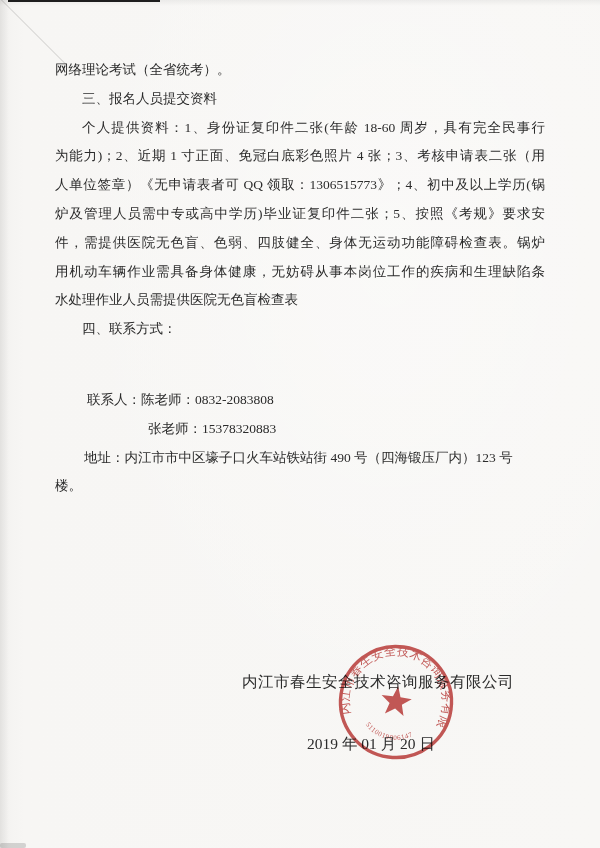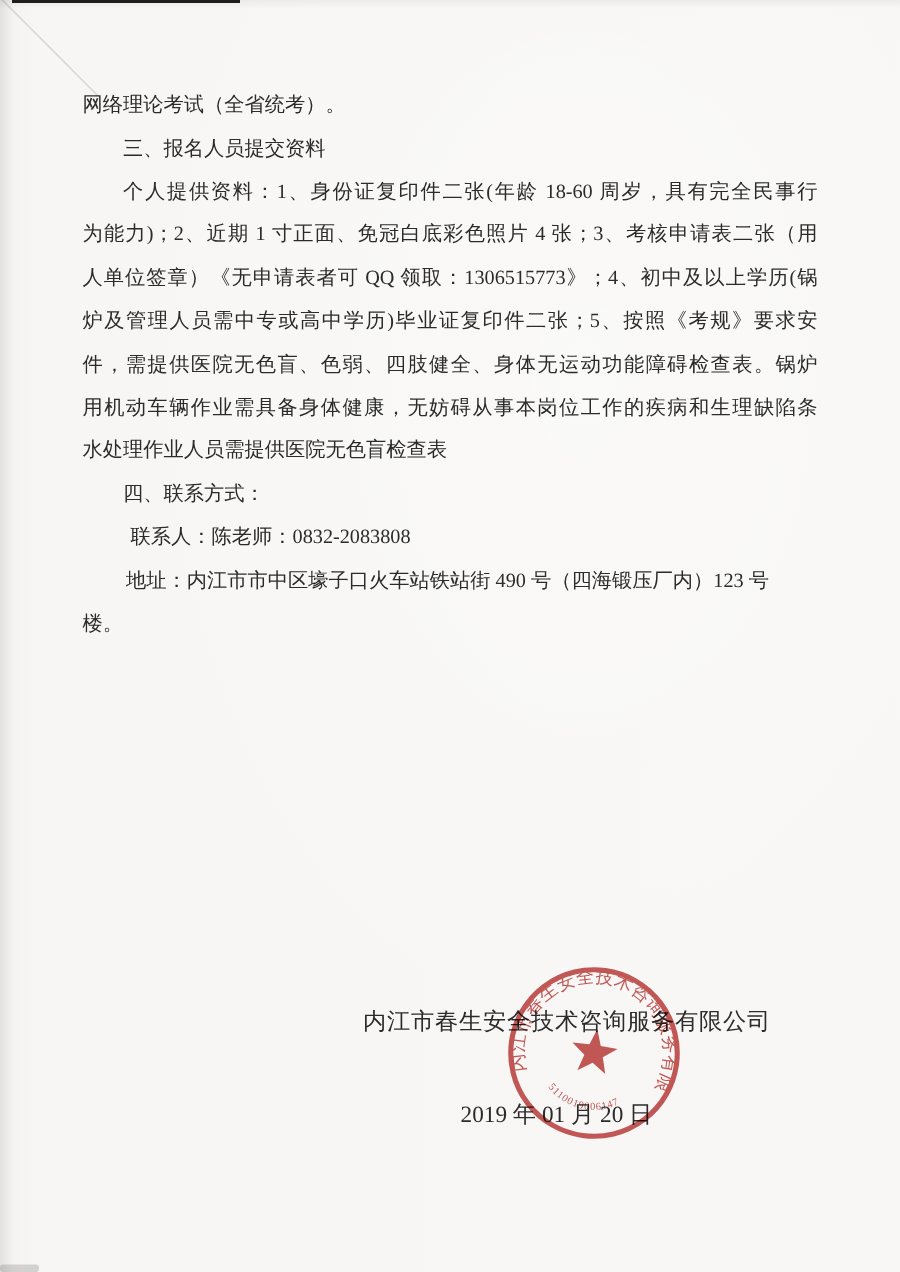--- a/index.html
+++ b/index.html
@@ -18,21 +18,21 @@
   .content { position: absolute; left: 55px; top: 56px; width: 490px; font-size: 13.5px; }
   .line {
     height: 28.8px;
     line-height: 28.8px;
     text-align: justify;
     text-align-last: justify;
     overflow: visible;
   }
   .line.nojust { text-align: left; text-align-last: left; }
   .indent { padding-left: 27px; }
-  .ind32 { padding-left: 32px; }
+  .ind32 { padding-left: 32px; margin-top: 42px; }
   .ind93 { padding-left: 93px; }
   .ind98 { padding-left: 98px; }
   .ind29 { padding-left: 29px; }
   .bold { font-weight: normal; }
 
   .sig-company {
     position: absolute; left: 242px; top: 668px;
     font-size: 15.5px; letter-spacing: .5px; line-height: 28px; white-space: nowrap;
   }
   .sig-date {
@@ -85,20 +85,21 @@
       <div class="line">炉及管理人员需中专或高中学历)毕业证复印件二张；5、按照《考规》要求安</div>
       <div class="line">件，需提供医院无色盲、色弱、四肢健全、身体无运动功能障碍检查表。锅炉</div>
       <div class="line">用机动车辆作业需具备身体健康，无妨碍从事本岗位工作的疾病和生理缺陷条</div>
       <div class="line nojust">水处理作业人员需提供医院无色盲检查表</div>
     </div>
 
     <div class="line nojust bold indent">四、联系方式：</div>
 
     <div>
       <div class="line nojust ind32">联系人：陈老师：0832-2083808</div>
+      <div class="line nojust ind93">张老师：15378320883</div>
       <div class="line nojust ind29">地址：内江市市中区壕子口火车站铁站街 490 号（四海锻压厂内）123 号</div>
       <div class="line nojust">楼。</div>
     </div>
 
   </div>
 
   <div class="sig-company">内江市春生安全技术咨询服务有限公司</div>
   <div class="sig-date">2019 年 01 月 20 日</div>
 
   <svg class="seal" viewBox="0 0 170 170">

